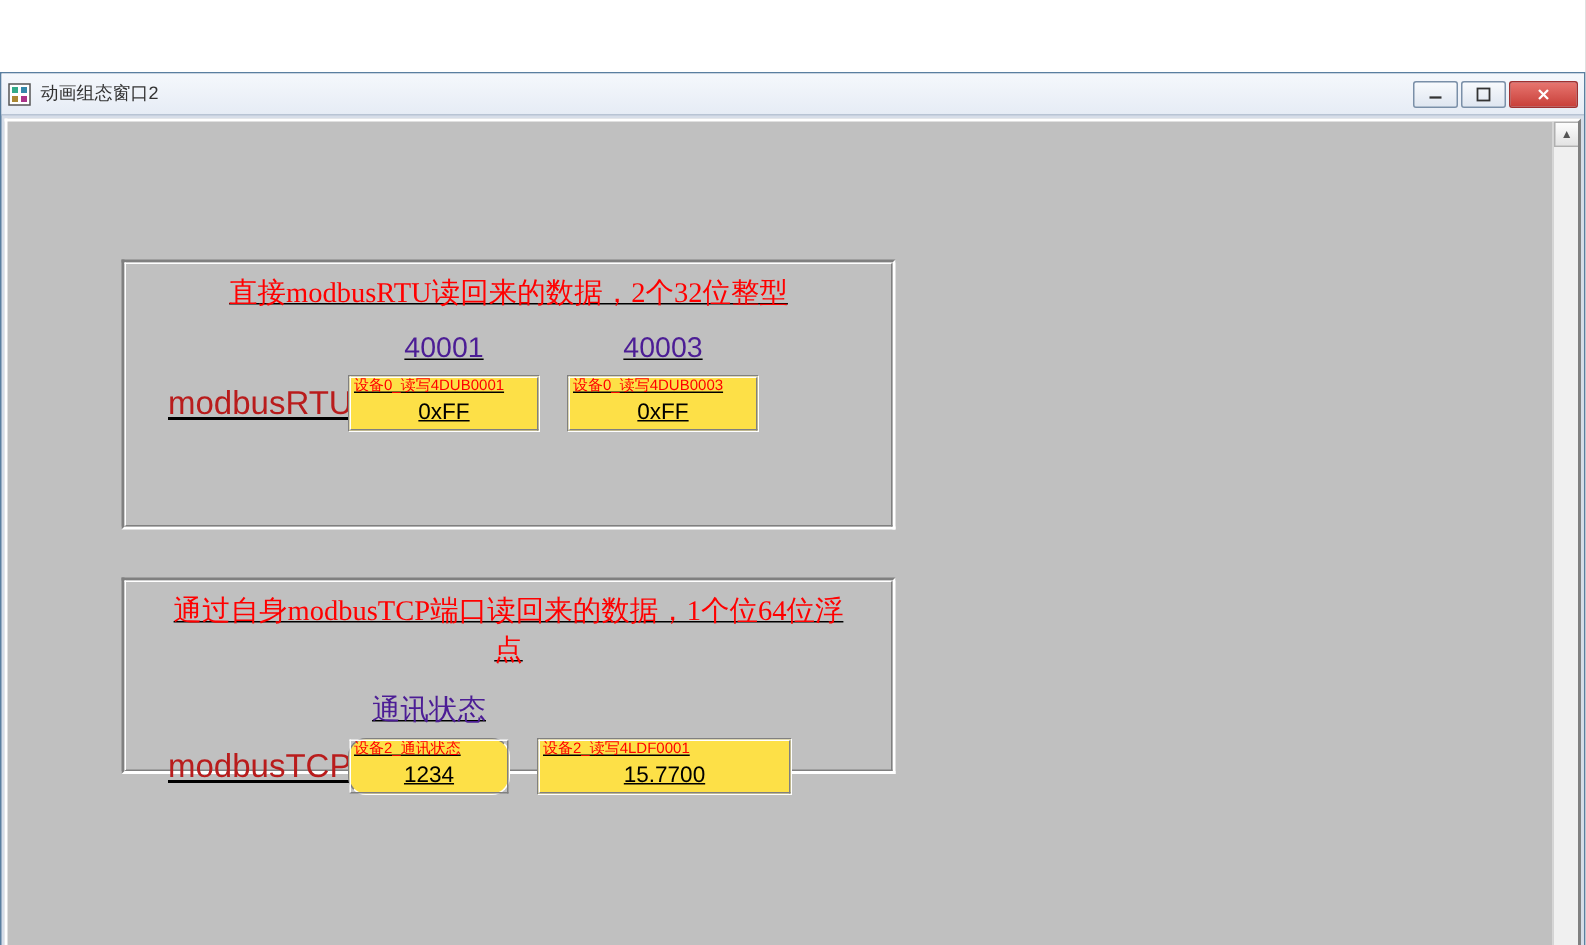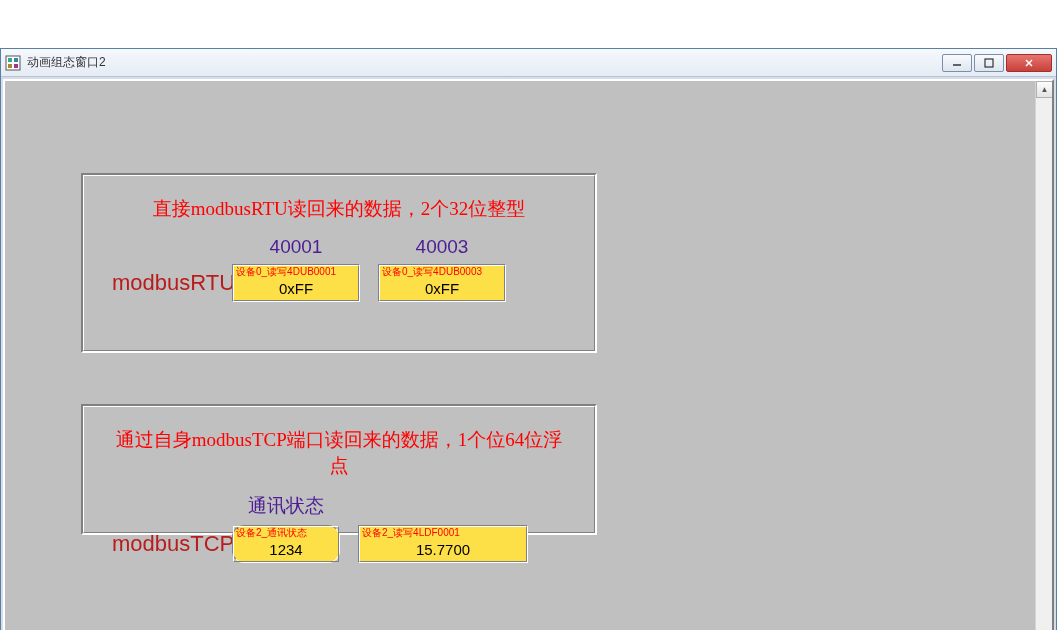--- a/index.html
+++ b/index.html
@@ -117,24 +117,25 @@
       border-left-color: #808080;
       border-right-color: #fff;
       border-bottom-color: #fff;
       background: #c0c0c0;
     }
     .panel-inner {
       border: 1px solid #fff;
       border-right-color: #808080;
       border-bottom-color: #808080;
       height: 100%;
-      padding: 20px 28px 24px;
+      padding: 6px 28px 24px;
+      text-decoration: underline;
     }
     .panel1 { left: 76px; top: 92px; width: 516px; height: 180px; }
-    .panel2 { left: 76px; top: 323px; width: 516px; height: 131px; }
+    .panel2 { left: 76px; top: 304px; width: 516px; height: 131px; }
     .panel-title {
       color: #ff0000;
       font-size: 19px;
       text-align: center;
       margin-bottom: 14px;
       font-family: "SimSun", serif;
       letter-spacing: 0px;
     }
     .row {
       display: flex;

